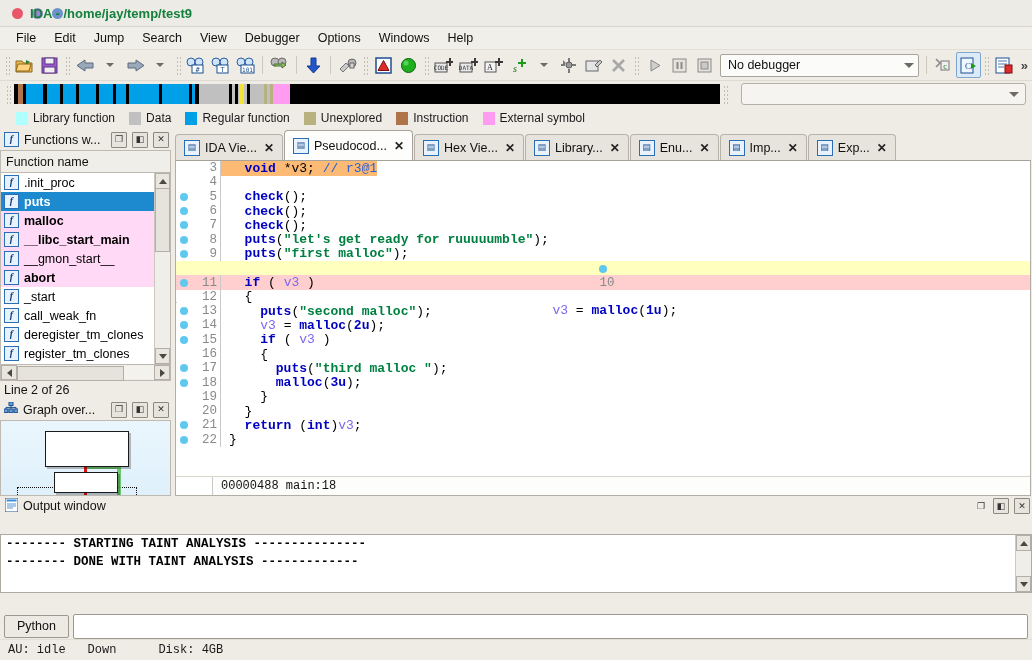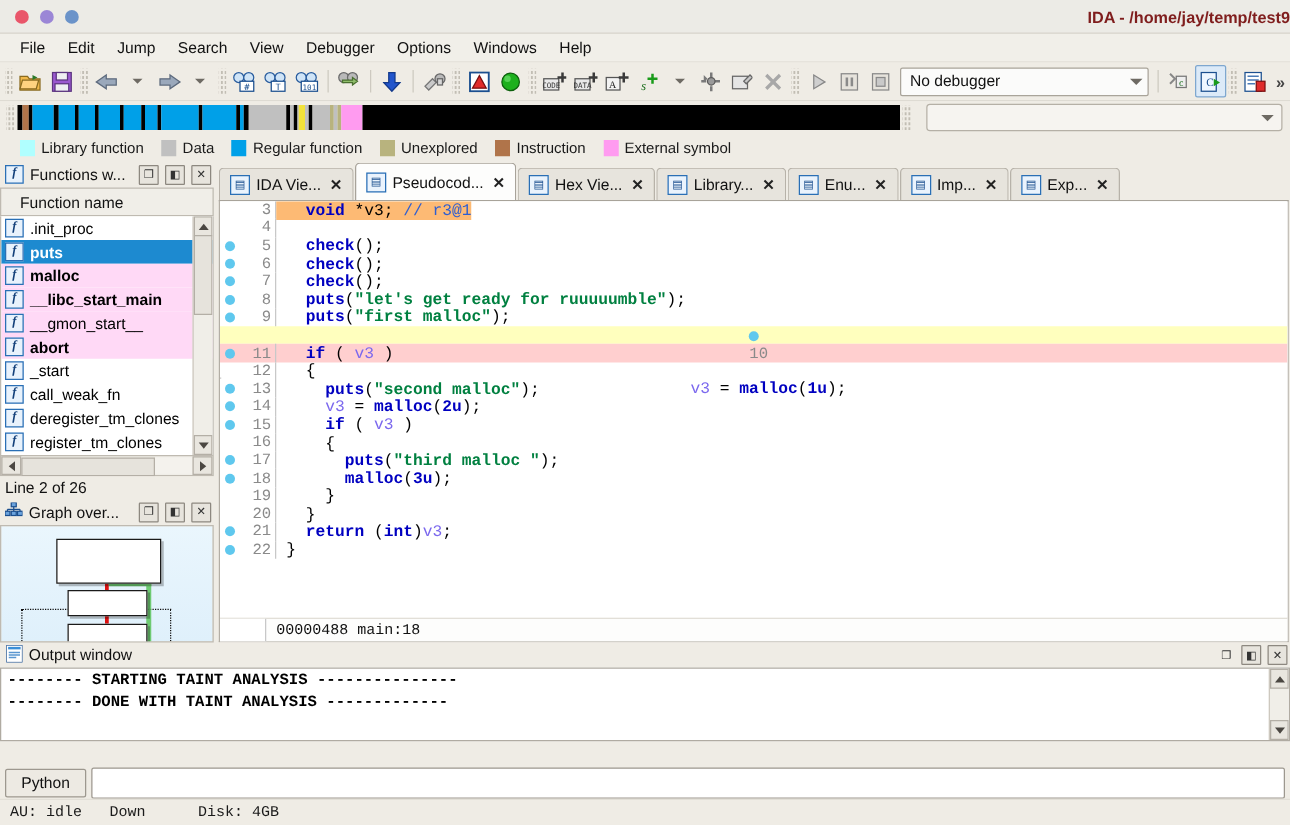--- a/index.html
+++ b/index.html
@@ -13,22 +13,22 @@
   .app{position:relative;width:1032px;height:660px;display:flex;flex-direction:column;}
 
   
   .titlebar{height:26px;background:#ecebe6;display:flex;align-items:center;
             border-bottom:1px solid #d7d4cc;flex:0 0 26px;position:relative;}
   .tb-dots{display:flex;align-items:center;gap:9px;padding-left:12px;}
   .dot{width:11px;height:11px;border-radius:50%;}
   .dot.red{background:#e9566a;}
   .dot.purple{background:#9b86d6;}
   .dot.blue{background:#6b93c9;}
-  .tb-title{position:absolute;left:0;right:0;text-align:right;font-weight:bold;
-            font-size:13px;color:#7f1d1d;pointer-events:none;}
+  .tb-title{position:absolute;left:0;right:0;text-align:left;font-weight:bold;
+            font-size:13px;color:#15803d;pointer-events:none;}
   .tb-title span{padding-left:30px;}
 
   
   .menubar{height:22px;background:#f1efe9;display:flex;align-items:center;
            padding-left:7px;flex:0 0 22px;gap:0px;border-bottom:1px solid #e2dfd7;}
   .menu-item{padding:3px 9px;font-size:12.5px;color:#111;cursor:default;}
 
   
   .toolbar{height:30px;background:#efece5;display:flex;align-items:center;
            flex:0 0 30px;padding-left:2px;border-bottom:1px solid #dedbd3;}
@@ -70,21 +70,21 @@
   .panel-title{height:21px;display:flex;align-items:center;gap:5px;padding:0 2px 0 4px;
                background:#efece5;flex:0 0 21px;}
   .panel-title .ptxt{flex:1;font-size:12.5px;color:#111;white-space:nowrap;overflow:hidden;}
   .ptbtn{width:14px;height:14px;border:1px solid #8d8880;background:#e7e4dd;border-radius:1px;
          display:flex;align-items:center;justify-content:center;font-size:9px;color:#333;line-height:1;}
   .ptbtn.plain{border:none;background:transparent;}
 
   
   .fn-head{height:21px;background:#f0eee8;border:1px solid #bfbab1;border-bottom:1px solid #bfbab1;
            display:flex;align-items:center;flex:0 0 21px;}
-  .fn-head .hcell{flex:1;padding-left:15px;font-size:12.5px;color:#111;}
+  .fn-head .hcell{flex:1;padding-left:5px;font-size:12.5px;color:#111;}
   .fn-list{flex:1 1 auto;background:#fff;border-left:1px solid #bfbab1;border-right:1px solid #bfbab1;
            overflow:hidden;position:relative;}
   .fn-row{height:19px;display:flex;align-items:center;gap:5px;padding-left:3px;font-size:12.5px;color:#000;white-space:nowrap;}
   .fn-row.lib{background:#ffd9f6;}
   .fn-row.sel{background:#1d8ad0;color:#fff;}
   .fn-row.bold{font-weight:bold;}
   .fico{width:13px;height:13px;flex:0 0 13px;border:1px solid #2a6fb5;background:#e8f2fc;
         font-style:italic;font-family:"Liberation Serif",serif;font-size:10px;line-height:11px;
         text-align:center;color:#13407a;font-weight:bold;}
   .vscroll{position:absolute;right:0;top:0;bottom:0;width:15px;background:#f0eee8;border-left:1px solid #cdc8bf;}
@@ -140,21 +140,21 @@
   .code-status{height:18px;display:flex;align-items:center;flex:0 0 18px;background:#fdfdfc;
                border-top:1px solid #d9d5cc;font-family:"Liberation Mono",monospace;font-size:12px;color:#111;}
   .code-status .cs-left{width:36px;flex:0 0 36px;border-right:1px solid #c8c8c8;height:100%;background:#fff;}
   .code-status .cs-txt{padding-left:8px;}
 
   
   .outwrap{flex:0 0 auto;background:#efece5;}
   .out-title{height:20px;display:flex;align-items:center;gap:5px;padding:0 2px 0 5px;background:#efece5;}
   .out-title .otxt{flex:1;font-size:12.5px;color:#111;}
   .outbody{height:57px;background:#fff;border:1px solid #b0aba2;position:relative;overflow:hidden;
-           font-family:"Liberation Mono","DejaVu Sans Mono",monospace;font-size:12.5px;}
+           font-family:"Liberation Mono","DejaVu Sans Mono",monospace;font-size:12.5px;margin-top:18px;}
   .oline{height:18px;line-height:18px;padding-left:5px;white-space:pre;color:#000;font-weight:bold;}
   .out-vs{position:absolute;right:0;top:0;bottom:0;width:15px;background:#f0eee8;border-left:1px solid #cdc8bf;}
 
   
   .pybar{height:26px;display:flex;align-items:center;gap:4px;padding:20px 4px 0 4px;flex:0 0 26px;background:#efece5;}
   .pybtn{height:21px;padding:0 12px;background:#edeae3;border:1px solid #9d988f;border-radius:2px;
          display:flex;align-items:center;font-size:12.5px;color:#111;}
   .pyinput{flex:1;height:21px;background:#fff;border:1px solid #9d988f;border-radius:2px;}
 
   

